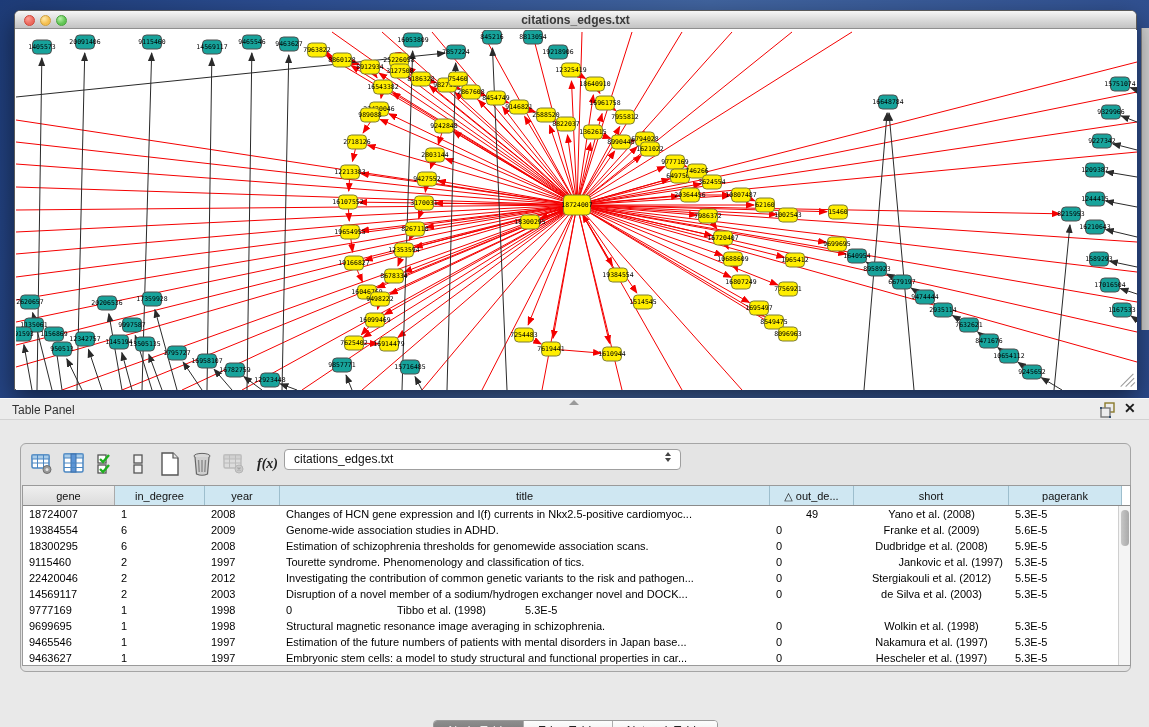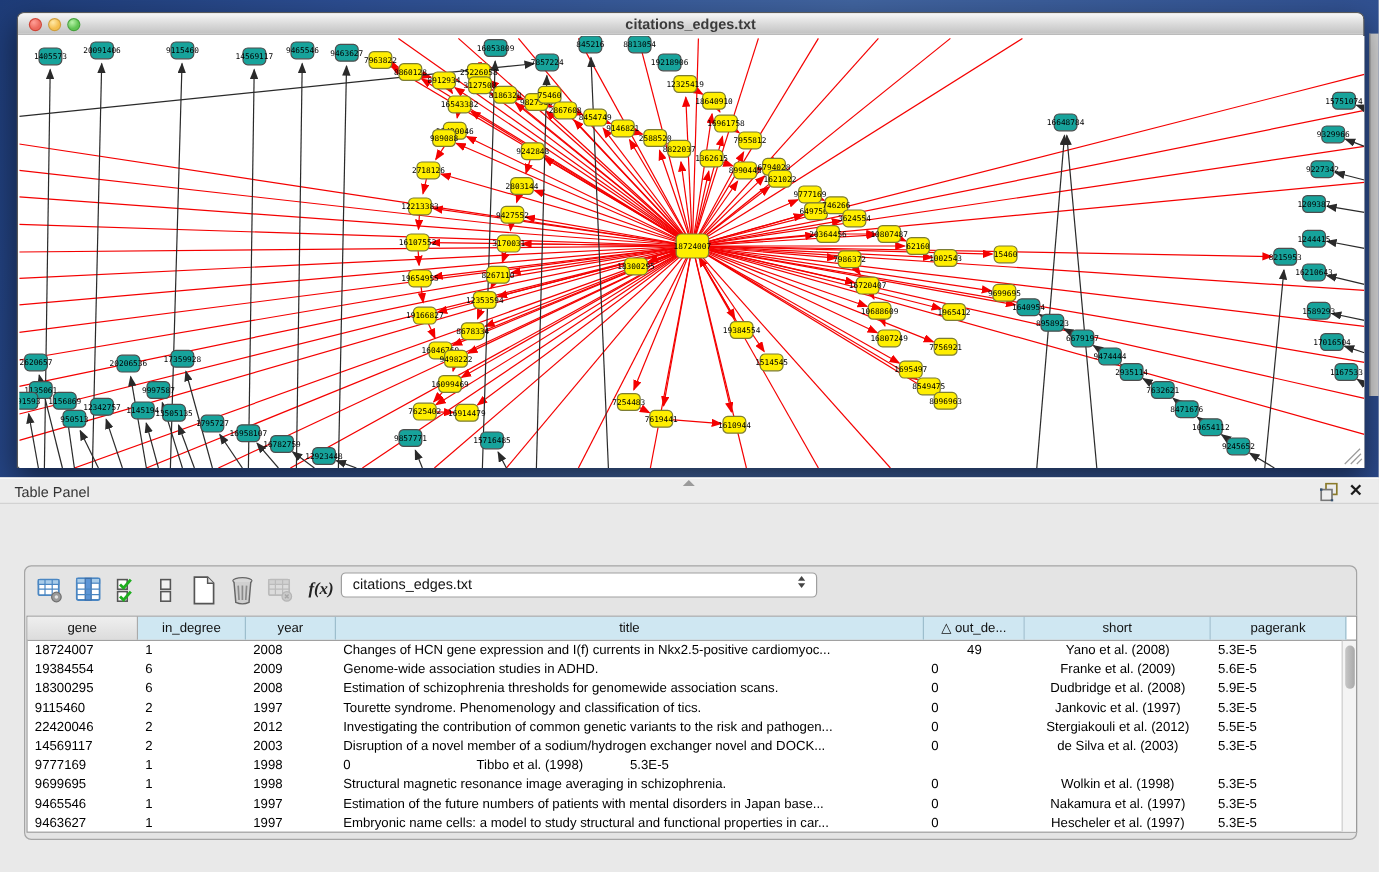--- a/index.html
+++ b/index.html
@@ -31,21 +31,21 @@
   .table-panel { position:absolute; left:0; top:398px; width:1149px; height:329px; background:#e9e9e9; }
   .tp-header { height:22px; background:#ececec; border-top:1px solid #fbfbfb; border-bottom:1px solid #d2d2d2;
     position:relative; }
   .tp-title { position:absolute; left:12px; top:4px; font-size:12px; color:#333; }
   .tp-float { position:absolute; left:1099px; top:3px; width:18px; height:16px; cursor:pointer; }
   .tp-close { position:absolute; left:1124px; top:1px; font-size:14px; font-weight:bold; color:#1a1a1a; cursor:pointer; }
   .divider-handle { position:absolute; left:569px; top:1px; width:0; height:0;
     border-left:5px solid transparent; border-right:5px solid transparent; border-bottom:5px solid #9a9a9a; }
 
   .tp-container { position:absolute; left:20px; top:45px; width:1111px; height:229px;
-    background:#e4e4e4; border:1px solid #a5a5a5; border-radius:6px;margin-top:28px; }
+    background:#e4e4e4; border:1px solid #a5a5a5; border-radius:6px; }
   .toolbar { position:absolute; left:8px; top:5px; height:30px; display:flex; align-items:center; }
   .tb-icon { width:26px; height:26px; margin-right:6px; display:flex; align-items:center; justify-content:center; cursor:pointer; }
   .fx { font-family:"Liberation Serif", serif; font-style:italic; font-weight:bold; font-size:14px; color:#222; margin:0 8px 0 4px; }
   .tb-dropdown { position:absolute; left:263px; top:5px; width:397px; height:21px; background:#fff;
     border:1px solid #9f9f9f; border-radius:4px; font-size:12px; color:#111; line-height:19px;
     padding-left:9px; cursor:pointer; }
   .dd-stepper { position:absolute; right:9px; top:2px; display:flex; flex-direction:column; align-items:center; }
   .dd-stepper i { width:0; height:0; border-left:3.5px solid transparent; border-right:3.5px solid transparent; display:block; }
   .dd-up { border-bottom:4px solid #444; margin-bottom:2px; }
   .dd-dn { border-top:4px solid #444; }
@@ -665,21 +665,21 @@
             <div class="tcell" style="width: 84px; text-align: left;">0</div>
             <div class="tcell" style="width: 155px; text-align: center;">Dudbridge et al. (2008)</div>
             <div class="tcell" style="width: 113px; text-align: left;">5.9E-5</div>
           </div>
           <div class="trow">
             <div class="tcell" style="width: 92px; text-align: left;">9115460</div>
             <div class="tcell" style="width: 90px; text-align: left;">2</div>
             <div class="tcell" style="width: 75px; text-align: left;">1997</div>
             <div class="tcell" style="width: 490px; text-align: left;">Tourette syndrome. Phenomenology and classification of tics.</div>
             <div class="tcell" style="width: 84px; text-align: left;">0</div>
-            <div class="tcell" style="width: 155px; text-align: center;">Jankovic et al. (1997)</div>
+            <div class="tcell" style="width: 155px; text-align: right;">Jankovic et al. (1997)</div>
             <div class="tcell" style="width: 113px; text-align: left;">5.3E-5</div>
           </div>
           <div class="trow">
             <div class="tcell" style="width: 92px; text-align: left;">22420046</div>
             <div class="tcell" style="width: 90px; text-align: left;">2</div>
             <div class="tcell" style="width: 75px; text-align: left;">2012</div>
             <div class="tcell" style="width: 490px; text-align: left;">Investigating the contribution of common genetic variants to the risk and pathogen...</div>
             <div class="tcell" style="width: 84px; text-align: left;">0</div>
             <div class="tcell" style="width: 155px; text-align: center;">Stergiakouli et al. (2012)</div>
             <div class="tcell" style="width: 113px; text-align: left;">5.5E-5</div>
@@ -716,21 +716,21 @@
             <div class="tcell" style="width: 75px; text-align: left;">1997</div>
             <div class="tcell" style="width: 490px; text-align: left;">Estimation of the future numbers of patients with mental disorders in Japan base...</div>
             <div class="tcell" style="width: 84px; text-align: left;">0</div>
             <div class="tcell" style="width: 155px; text-align: center;">Nakamura et al. (1997)</div>
             <div class="tcell" style="width: 113px; text-align: left;">5.3E-5</div>
           </div>
           <div class="trow">
             <div class="tcell" style="width: 92px; text-align: left;">9463627</div>
             <div class="tcell" style="width: 90px; text-align: left;">1</div>
             <div class="tcell" style="width: 75px; text-align: left;">1997</div>
-            <div class="tcell" style="width: 490px; text-align: left;">Embryonic name cells: a model to study structural and functional properties in car...</div>
+            <div class="tcell" style="width: 490px; text-align: left;">Embryonic stem cells: a model to study structural and functional properties in car...</div>
             <div class="tcell" style="width: 84px; text-align: left;">0</div>
             <div class="tcell" style="width: 155px; text-align: center;">Hescheler et al. (1997)</div>
             <div class="tcell" style="width: 113px; text-align: left;">5.3E-5</div>
           </div>
         </div>
       <div class="vscroll">
         <div class="vthumb"></div>
       </div>
     </div>
 

